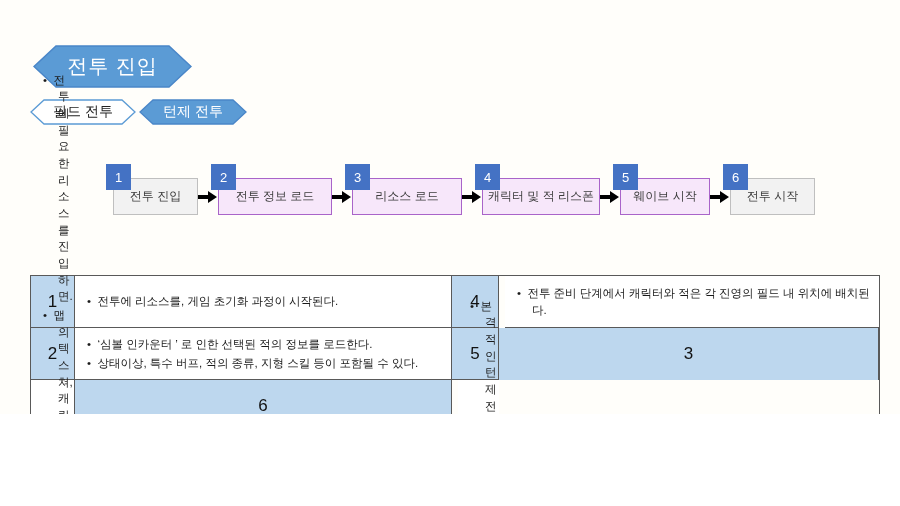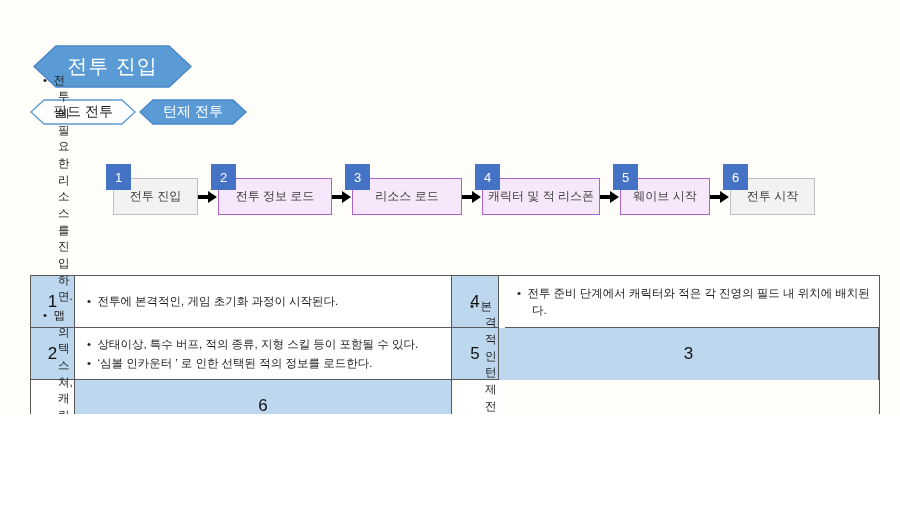--- a/index.html
+++ b/index.html
@@ -171,31 +171,31 @@
       <div class="step-badge">6</div>
       <span>전투 시작</span>
     </div>
 
   </div>
 
   <div class="desc-table">
 
     <div class="cell num-cell">1</div>
     <div class="cell text-cell">
-      <div class="bullet">전투에 본격적인, 게임 초기화 과정이 시작된다.</div>
+      <div class="bullet">전투에 리소스를, 게임 초기화 과정이 시작된다.</div>
     </div>
     <div class="cell num-cell">4</div>
     <div class="cell text-cell last-col">
       <div class="bullet">전투 준비 단계에서 캐릭터와 적은 각 진영의 필드 내 위치에 배치된다.</div>
     </div>
 
     <div class="cell num-cell">2</div>
     <div class="cell text-cell">
+      <div class="bullet">‘심볼 인카운터 ’ 로 인한 선택된 적의 정보를 로드한다.</div>
       <div class="bullet">상태이상, 특수 버프, 적의 종류, 지형 스킬 등이 포함될 수 있다.</div>
-      <div class="bullet">‘심볼 인카운터 ’ 로 인한 선택된 적의 정보를 로드한다.</div>
     </div>
     <div class="cell num-cell">5</div>
 
     <div class="cell num-cell last-row">3</div>
     <div class="cell text-cell last-row">
       <div class="bullet">전투에 필요한 리소스를 진입하면.</div>
       <div class="bullet">맵의 텍스쳐, 캐릭터 및 적 모델, 사운드 이펙트 등이 포함될 수 있다.</div>
     </div>
     <div class="cell num-cell last-row">6</div>
     <div class="cell text-cell last-col last-row">

